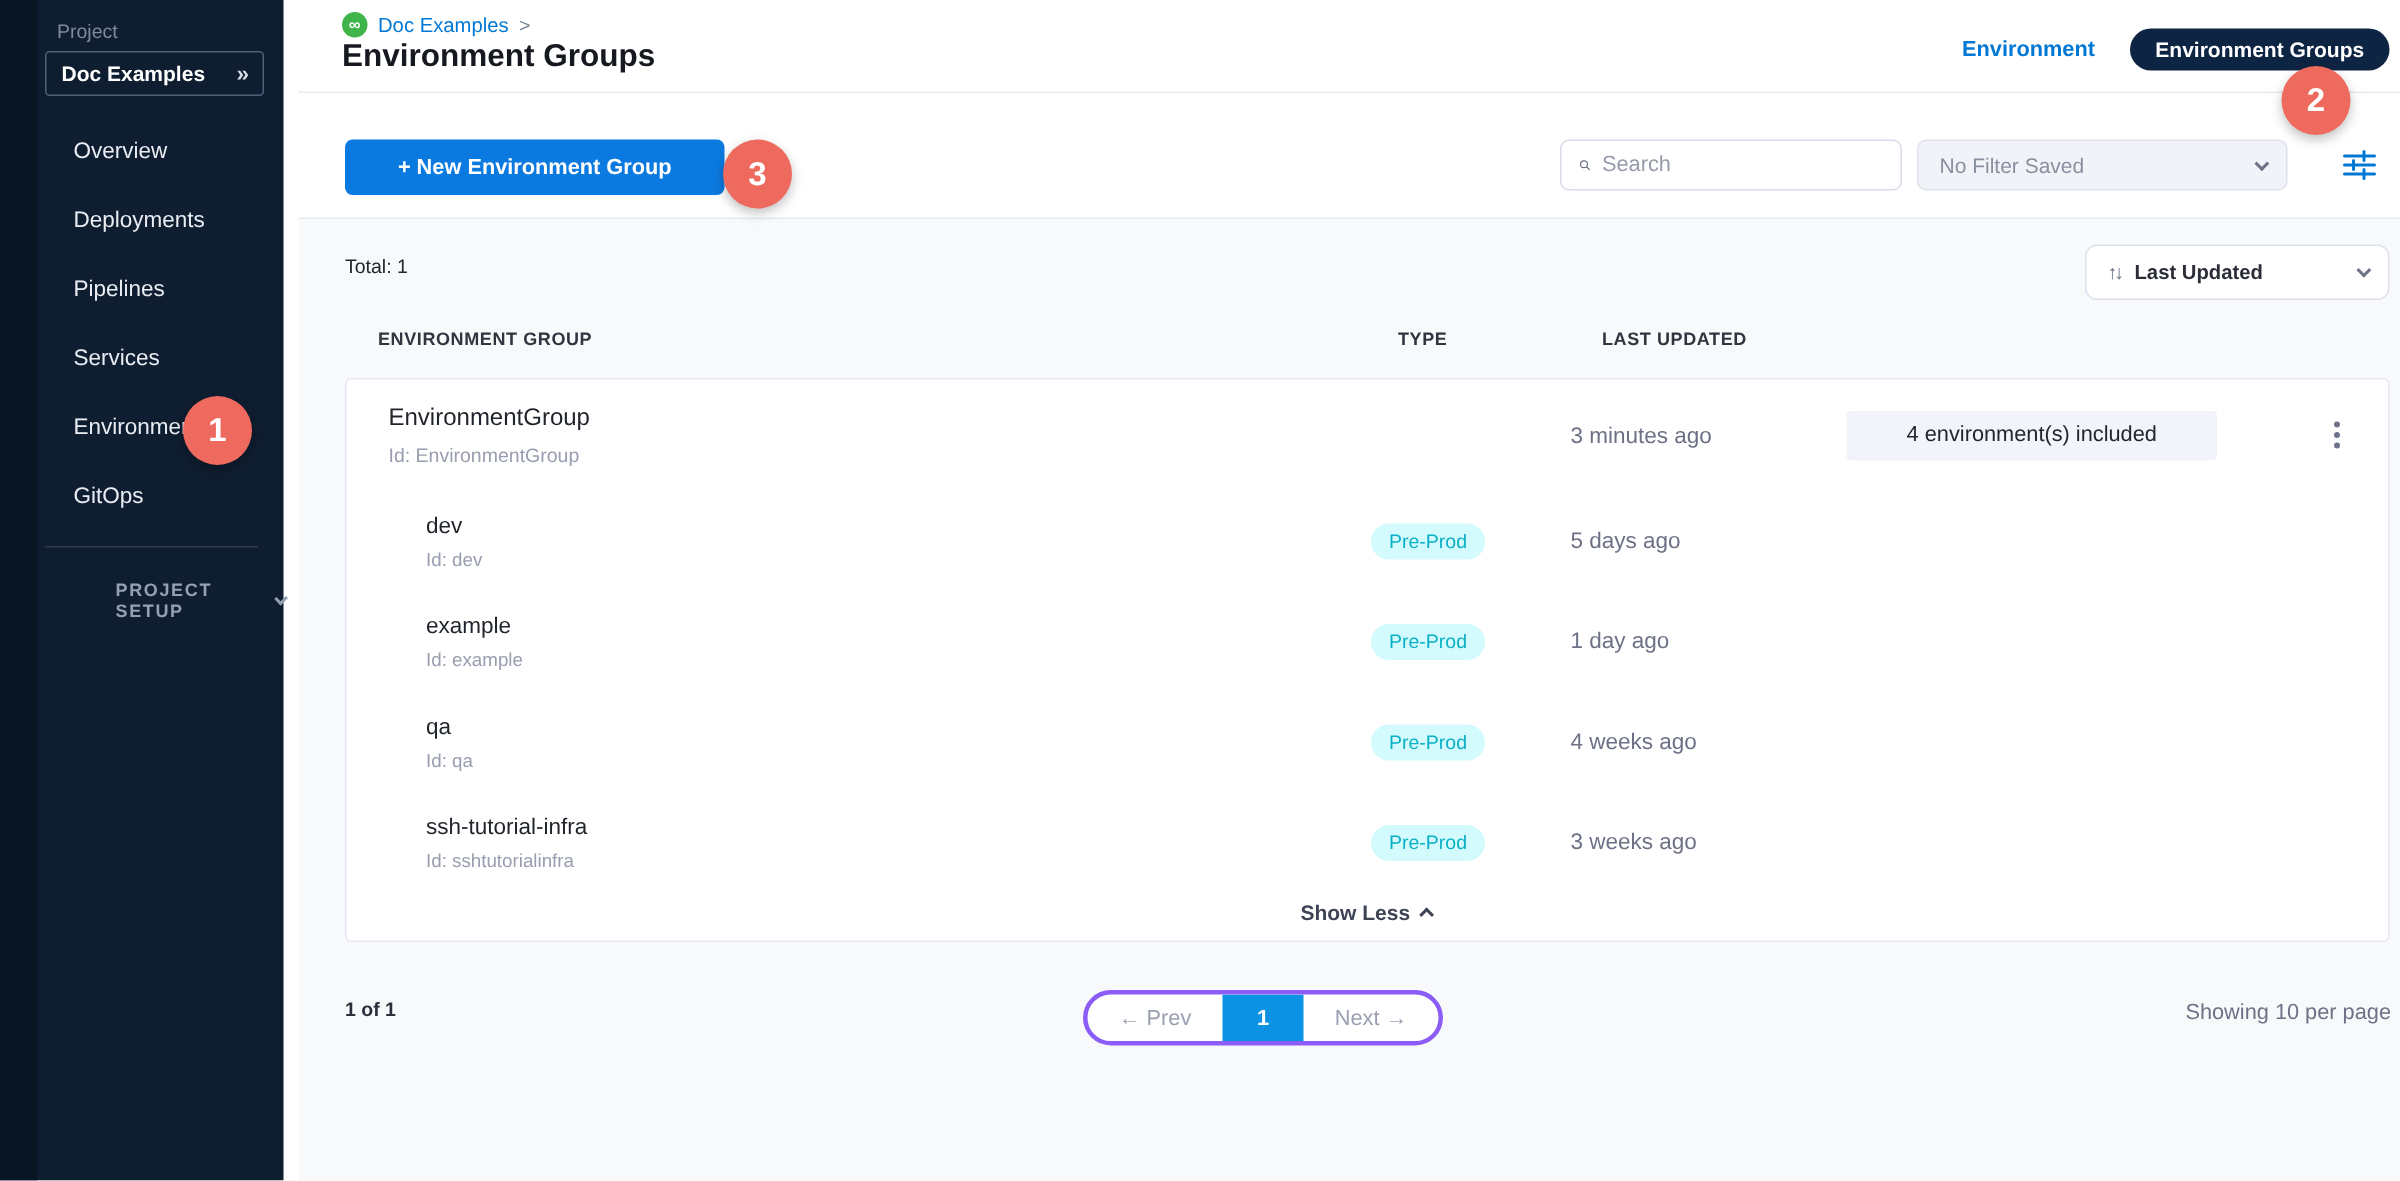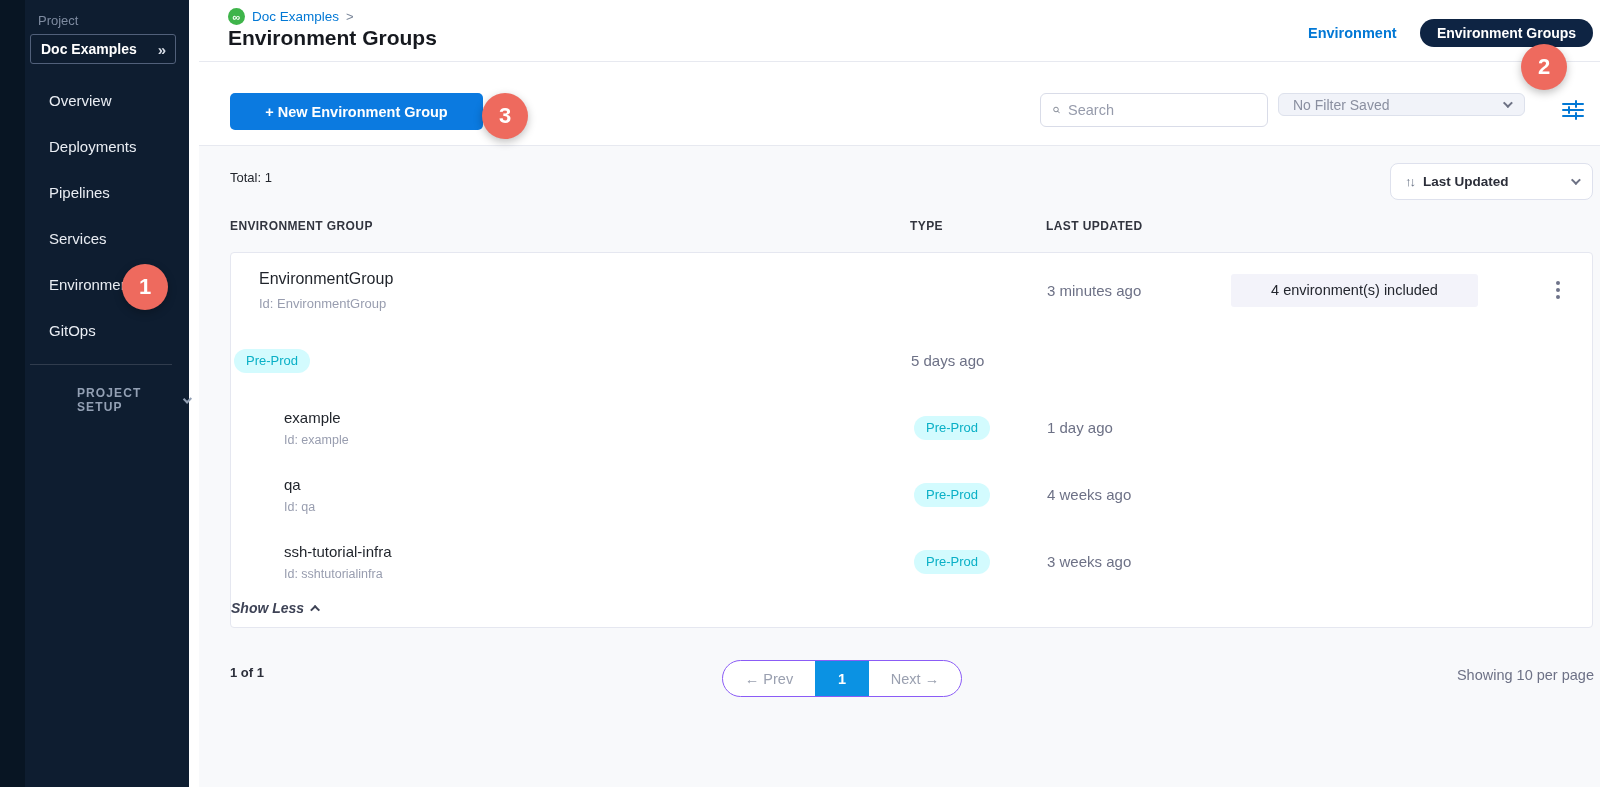--- a/index.html
+++ b/index.html
@@ -66,42 +66,42 @@
   .search-box {
     left:1040px; top:93px; width:228px; height:34px; background:#fff;
     border:1px solid #d9dce8; border-radius:6px;
     display:flex; align-items:center; gap:8px; padding:0 12px;
   }
   .search-box input {
     border:none; outline:none; flex:1; font-family:inherit; font-size:14.5px; color:#3a3f4e; background:transparent;
   }
   .search-box input::placeholder { color:#969bab; }
   .filter-select {
-    left:1278px; top:93px; width:247px; height:23px;
+    left:1278px; top:93px; width:247px; height:34px;
     background:#f1f3f9; border:1px solid #dde1ec; border-radius:6px;
     display:flex; align-items:center; padding:0 14px; cursor:pointer;
   }
   .filter-select .fs-label { font-size:14px; color:#8a8fa0; flex:1; }
   .sliders-btn { left:1558px; top:96px; width:30px; height:28px; display:flex; align-items:center; justify-content:center; cursor:pointer; }
 
   
   .body-bg { left:199px; top:146px; width:1401px; height:641px; background:#f8f9fb; }
   .total-label { left:230px; top:170px; font-size:13px; color:#23262d; }
   .sort-select {
     left:1390px; top:163px; width:203px; height:37px; background:#fff;
     border:1px solid #dee1ed; border-radius:8px;
     display:flex; align-items:center; gap:9px; padding:0 14px; cursor:pointer;
   }
   .sort-arrows { font-size:13px; color:#667083; letter-spacing:-2px; }
   .sort-label { font-size:13.5px; font-weight:bold; color:#2b2e39; }
   .sort-select .chev { margin-left:auto; }
 
   .cols { display:grid; grid-template-columns:680px 136px 184px 247px 116px; align-items:center; }
   .table-header { left:230px; top:219px; width:1363px; }
-  .table-header .th { font-size:12px; font-weight:bold; color:#32353f; letter-spacing:0.4px; }
+  .table-header .th { font-size:12px; font-weight:bold; color:#32353f; letter-spacing:0.4px;margin-left:22px; }
 
   .card {
     left:230px; top:252px; width:1363px; background:#fff;
     border:1px solid #e5e7f0; border-radius:4px;
   }
   .row-main { height:74px; cursor:pointer; }
   .row-main .name-cell { padding-left:28px; }
   .row-sub { height:67px; cursor:pointer; }
   .row-sub .name-cell { padding-left:53px; }
   .name-cell .ename { font-size:16px; color:#1f232a; }
@@ -114,30 +114,30 @@
     background:#d3fbfe; color:#0ab0c6; font-size:13px; font-weight:normal; border-radius:12px;
   }
   .included-badge {
     width:247px; height:33px; background:#f3f3fa; border-radius:3px;
     display:flex; align-items:center; justify-content:center;
     font-size:14.5px; color:#23262e;
   }
   .kebab { display:flex; flex-direction:column; gap:3px; align-items:center; margin-left:44px; cursor:pointer; }
   .kebab i { width:4px; height:4px; border-radius:50%; background:#6e7389; }
   .show-less {
-    height:26px; display:flex; align-items:center; justify-content:flex-start; gap:9px;
-    cursor:pointer; margin-bottom:6px;font-style:italic;
+    height:26px; display:flex; align-items:center; justify-content:center; gap:9px;
+    cursor:pointer; margin-bottom:6px;
   }
   .show-less .sl-label { font-size:14px; font-weight:bold; color:#3e4356; }
 
   
   .page-info { left:230px; top:665px; font-size:13px; font-weight:bold; color:#2c2f3a; }
   .pagination {
     left:722px; top:660px; width:240px; height:37px; background:#fff; border-radius:19px;
-    display:flex; align-items:stretch; overflow:hidden; border:1px solid #8b5cf6;
+    display:flex; align-items:stretch; overflow:hidden; border:3px solid #8b5cf6;
   }
   .pg-prev, .pg-next { flex:1; display:flex; align-items:center; justify-content:center; font-size:14.5px; color:#9aa0b0; cursor:pointer; }
   .pg-page { width:54px; background:#0b92e3; color:#fff; font-size:14.5px; font-weight:bold; display:flex; align-items:center; justify-content:center; cursor:pointer; }
   .per-page { right:6px; top:667px; font-size:14.5px; color:#6d7186; }
 
   
   .annotation {
     width:46px; height:46px; border-radius:50%;
     background:#ee6a5e; color:#fff; font-size:22px; font-weight:bold;
     display:flex; align-items:center; justify-content:center;
@@ -233,20 +233,24 @@
     <div class="time-cell">3 minutes ago</div>
     <div class="included-badge">4 environment(s) included</div>
     <div class="kebab">
         <i></i>
         <i></i>
         <i></i>
       </div>
   </div>
 
   <div class="cols row-sub">
+    <div class="name-cell">
+      <div class="ename">dev</div>
+      <div class="eid">Id: dev</div>
+    </div>
     <div><span class="type-badge">Pre-Prod</span></div>
     <div class="time-cell">5 days ago</div>
     <div></div>
       <div></div>
   </div>
   <div class="cols row-sub">
     <div class="name-cell">
       <div class="ename">example</div>
       <div class="eid">Id: example</div>
     </div>

